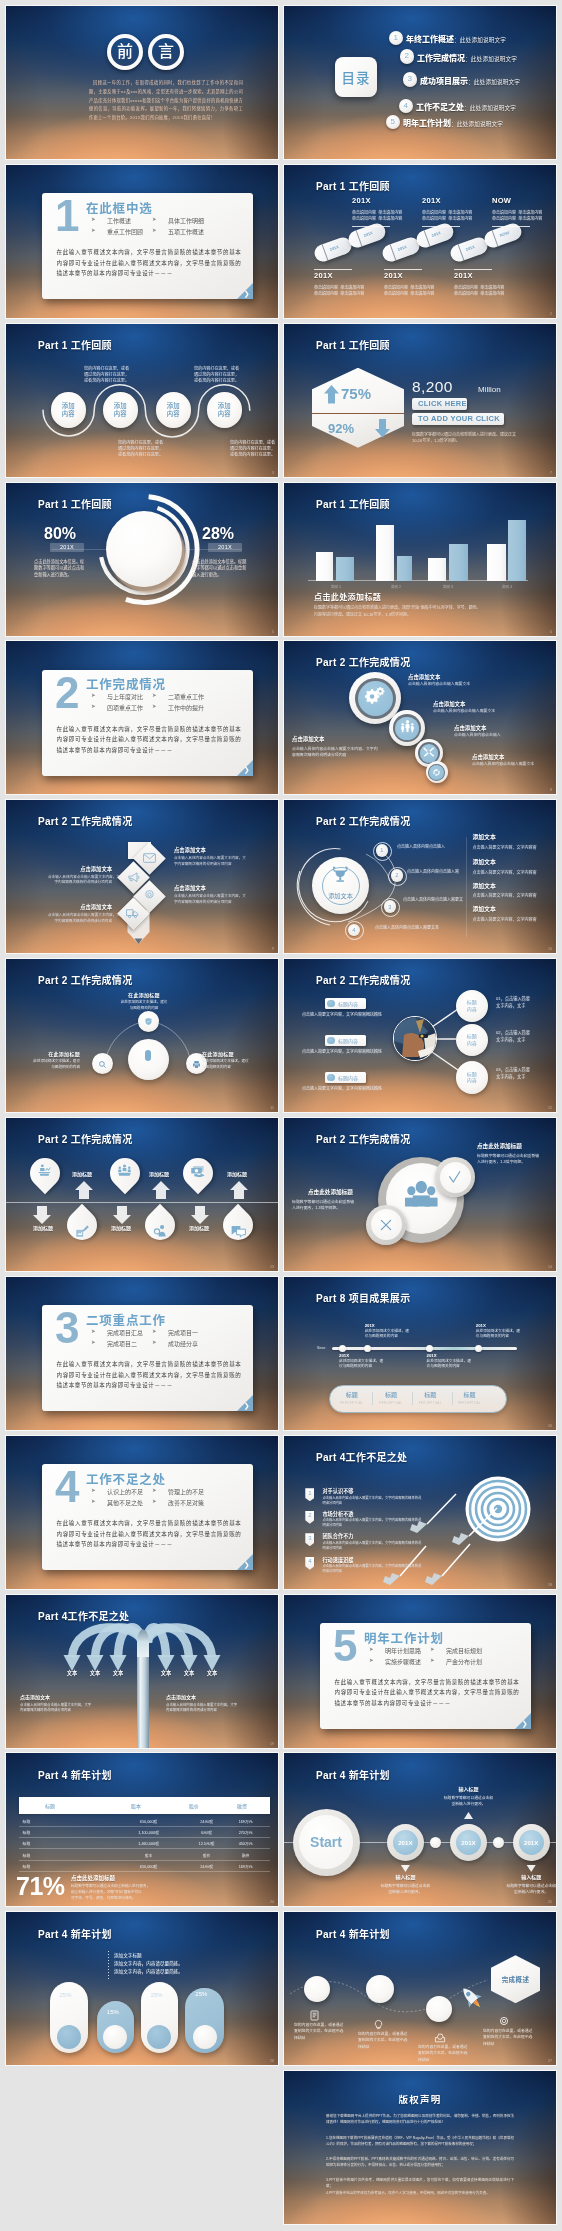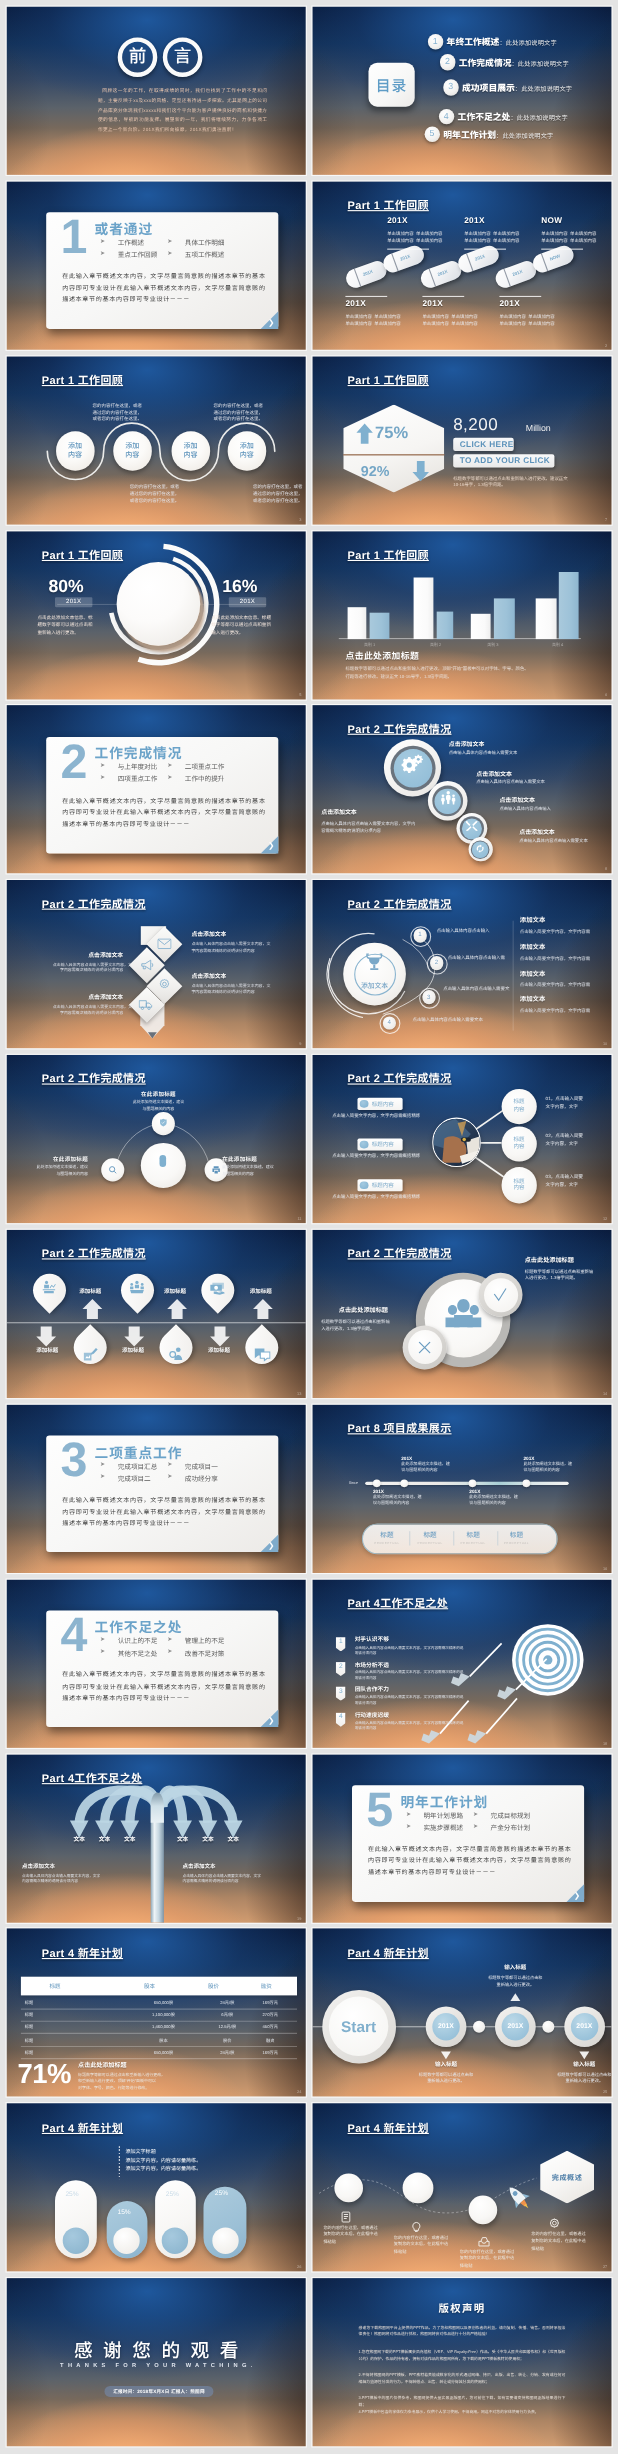--- a/index.html
+++ b/index.html
@@ -46,21 +46,21 @@
 .nc-b{position:absolute;color:#5b5b5b;font-size:6px;white-space:nowrap;}
 .nc-ar{position:absolute;color:#8d8d8d;font-size:5.5px;}
 .nc-p{position:absolute;left:14.5px;top:54px;width:185px;color:#3c3c3c;font-size:5.5px;
   line-height:10.4px;text-align:justify;letter-spacing:0.62px;}
 .nc-c{position:absolute;right:0;bottom:0;width:0;height:0;border-left:16px solid transparent;
   border-bottom:16px solid #7fabcb;}
 .nc-cx{position:absolute;right:3.5px;bottom:2.5px;color:#fff;font-size:7px;line-height:7px;
   font-family:"Liberation Sans",sans-serif;}
 
 .pt{position:absolute;left:32px;top:13px;color:#ffffff;font-size:10px;font-weight:bold;
-  letter-spacing:0.3px;white-space:nowrap;text-shadow:0 1px 2px rgba(0,0,0,0.5);text-decoration:underline;}
+  letter-spacing:0.3px;white-space:nowrap;text-shadow:0 1px 2px rgba(0,0,0,0.5);}
 .pgn{position:absolute;right:4px;bottom:2px;color:rgba(255,255,255,0.45);font-size:3.5px;}
 
 .s4-pill{position:absolute;width:38px;height:17px;border-radius:9px;
   background:linear-gradient(145deg,#ffffff 0%,#f4f5f7 45%,#d9dde3 100%);
   box-shadow:1px 2px 4px rgba(0,0,0,0.40);}
 .s4-pill::before{content:"";position:absolute;left:10px;top:0;width:1.4px;height:100%;
   background:rgba(60,72,92,0.55);}
 .s4-pill span{position:absolute;left:16px;top:5.3px;color:#79a9c8;font-size:4px;
   font-family:"Liberation Sans",sans-serif;font-weight:bold;}
 .s4-yr{position:absolute;color:#fff;font-size:7.5px;font-weight:bold;letter-spacing:0.3px;
@@ -347,21 +347,21 @@
       </div>
       <div class="s2-t" style="left:132.0px;top:95.0px"><b>工作不足之处</b><em>：此处添加说明文字</em></div>
 <div class="s2-c" style="left:101.5px;top:108.5px">
         <i>5</i>
       </div>
       <div class="s2-t" style="left:119.0px;top:111.0px"><b>明年工作计划</b><em>：此处添加说明文字</em></div>
 </div>
 <div class="slide bg1" style="left:6.0px;top:164.85px">
 <div class="nc">
   <div class="nc-n">1</div>
-  <div class="nc-h">或者通过</div>
+  <div class="nc-h">在此框中选</div>
   <div class="nc-ar" style="left:49.0px;top:22.5px">➤</div>
   <div class="nc-b" style="left:65.0px;top:22.5px">工作概述</div>
   <div class="nc-ar" style="left:110.0px;top:22.5px">➤</div>
   <div class="nc-b" style="left:126.0px;top:22.5px">具体工作明细</div>
   <div class="nc-ar" style="left:49.0px;top:33.5px">➤</div>
   <div class="nc-b" style="left:65.0px;top:33.5px">重点工作回顾</div>
   <div class="nc-ar" style="left:110.0px;top:33.5px">➤</div>
   <div class="nc-b" style="left:126.0px;top:33.5px">五项工作概述</div>
   <div class="nc-p">在此输入章节概述文本内容，文字尽量言简意赅的描述本章节的基本内容即可专业设计在此输入章节概述文本内容，文字尽量言简意赅的描述本章节的基本内容即可专业设计－－－</div>
   <div class="nc-c"></div>
@@ -478,21 +478,21 @@
  <line x1="46" y1="66.5" x2="105" y2="66.5" stroke="rgba(255,255,255,0.30)" stroke-width="0.6"></line>
  <line x1="176" y1="66.5" x2="236" y2="66.5" stroke="rgba(255,255,255,0.30)" stroke-width="0.6"></line>
 </svg>
 <div class="s7-shadow"></div>
 <div class="s7-disc" style="left:100px;top:28.5px"></div>
 <div class="s7-pct" style="left:38px;top:42px">80%</div>
 <div class="s7-yr" style="left:44px;top:60px;width:34px">201X</div>
 <div class="s7-n" style="left:28px;top:76px">点击此处添加文本信息。标
 题数字等都可以通过点击和
 重新输入进行更改。</div>
-<div class="s7-pct" style="left:196px;top:42px">16%</div>
+<div class="s7-pct" style="left:196px;top:42px">28%</div>
 <div class="s7-yr" style="left:202px;top:60px;width:34px">201X</div>
 <div class="s7-n" style="left:186px;top:76px">点击此处添加文本信息。标题
 数字等都可以通过点击和重新
 输入进行更改。</div>
 <div class="pgn">5</div>
 
 </div>
 <div class="slide bg1" style="left:284.0px;top:482.55px">
 <div class="pt">Part 1 工作回顾</div>
 <div class="s8-ax"></div>
@@ -1275,29 +1275,20 @@
 择粘贴</div>
 <div class="s26-t" style="left:134px;top:132px">您的内容打在这里，或者通过
 复制您的文本后，在此框中选
 择粘贴</div>
 <div class="s26-t" style="left:199px;top:116px">您的内容打在这里，或者通过
 复制您的文本后，在此框中选
 择粘贴</div>
 <div class="pgn">27</div>
 
 </div>
-<div class="slide bg1" style="left:6.0px;top:2071.05px">
-
-<div class="s27-big">感谢您的观看</div>
-<div class="s27-sub">THANKS FOR YOUR WATCHING.</div>
-<div class="s27-badge">
-  <b>汇报时间：2018年X月X日  汇报人：熊图网</b>
-      </div>
-
-</div>
 <div class="slide bg1" style="left:284.0px;top:2071.05px">
 <div class="s28-h">版权声明</div>
 <div class="s28-p" style="top:42px">感谢您下载熊图网平台上提供的PPT作品，为了您和熊图网以及原创作者的利益，请勿复制、传播、销售，否则将承担法律责任！熊图网将对作品进行抓权，熊图网将会对作品进行十分的严格检验！</div>
 <div class="s28-p" style="top:64.0px">1.您在熊图网下载的PPT模板属会员充值权（VRF、VIP Royalty-Free）作品，受《中华人民共和国著作权》和《世界版权公约》的保护，作品的持有者，拥有对该作品的熊图网所有，您下载的是PPT模板素材的使用权；</div>
 <div class="s28-p" style="top:84.5px">2.不得将熊图网的PPT模板、PPT素材若关能成数字化的形式通过网络、拷贝、出版、出售、转让、分销、发有或任何可编辑为监源性分发的行为，不得转借点、出售、转让或分得其分发的使用权；</div>
 <div class="s28-p" style="top:105.5px">3.PPT模板中的图片仅供参考，熊图网提供大量实景正版图片，您可前往下载，如有需要请支持熊图网正版结果进行下载；</div>
 <div class="s28-p" style="top:119.0px">4.PPT模板中包含的字体仅为参考展示，仅供个人学习使用，不得商用，网这不对您的字体使用行为负责。</div>
 </div>
 </div>
 

